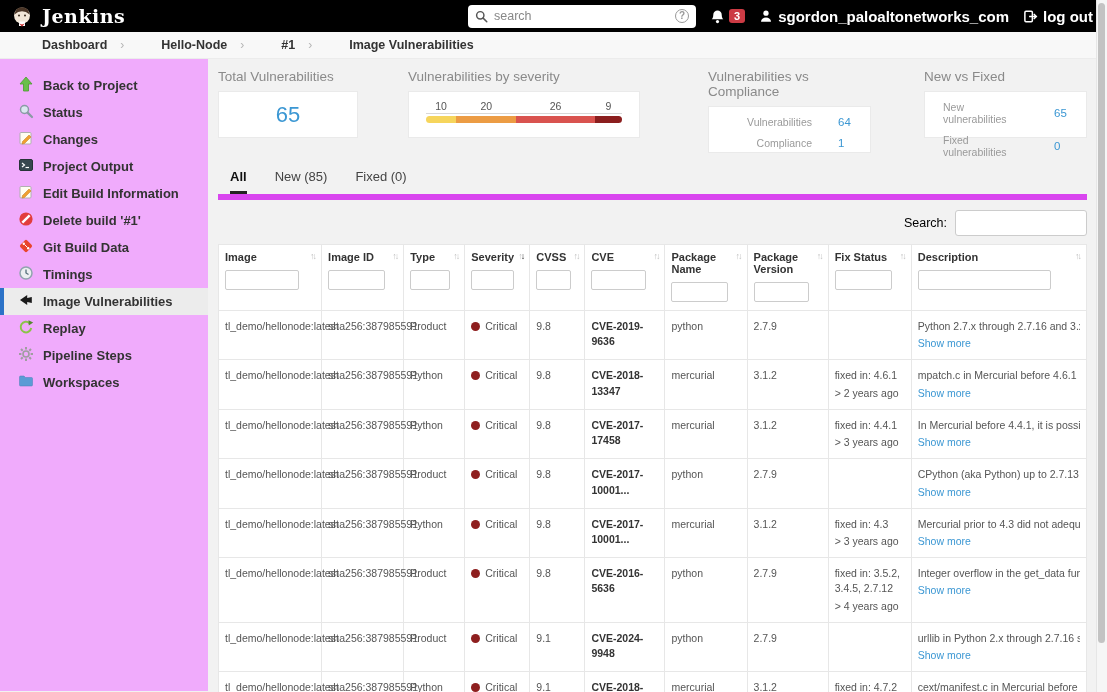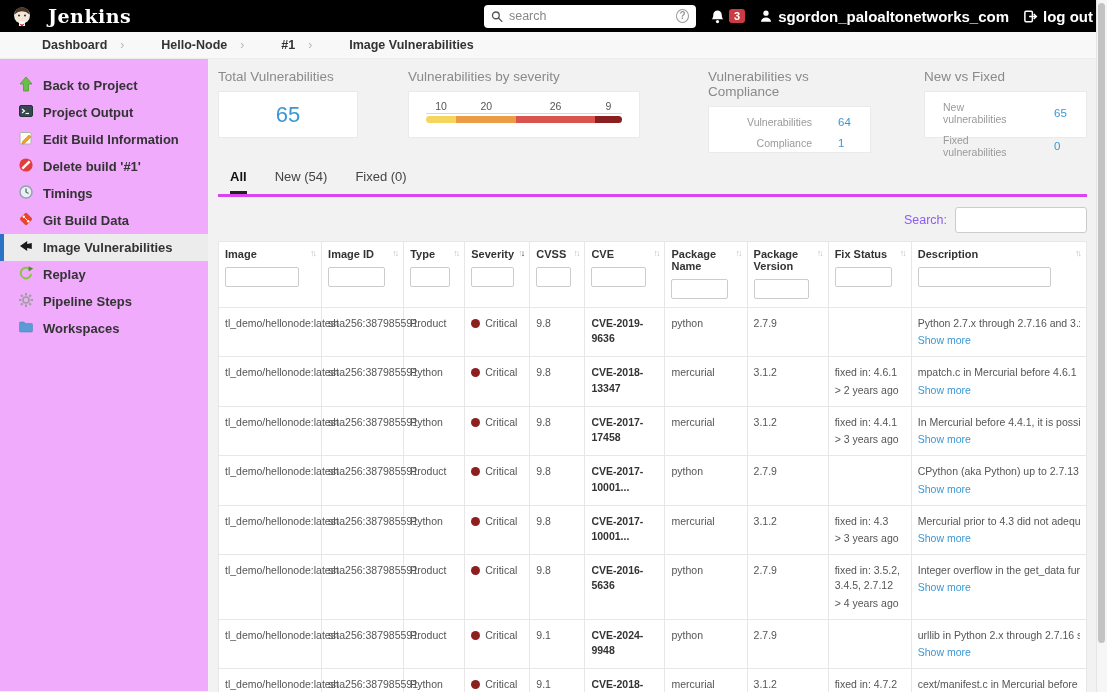--- a/index.html
+++ b/index.html
@@ -1,24 +1,24 @@
 <!DOCTYPE html>
 <html><head>
 <meta charset="utf-8">
 <style>
   * { margin:0; padding:0; box-sizing:border-box; }
   html,body { width:1107px; height:692px; overflow:hidden; font-family:"Liberation Sans", sans-serif; background:#f2f2f2; }
 
   
   .topbar { height:32px; background:#000; display:flex; align-items:center; padding:0 14px 0 10px; gap:10px; position:relative; z-index:5; }
-  .logo-wrap { display:flex; align-items:center; gap:14px; }
+  .logo-wrap { display:flex; align-items:center; gap:8px; }
   .logo-wrap svg { width:24px; height:24px; }
   .app-name { color:#fff; font-family:"DejaVu Serif", serif; font-weight:bold; font-size:19px; letter-spacing:.5px; }
   .topbar-right { margin-left:auto; display:flex; align-items:center; gap:14px; }
-  .searchbox { width:212px; height:23px; background:#fff; border-radius:4px; display:flex; align-items:center; padding:0 7px; gap:6px; }
+  .searchbox { width:228px; height:23px; background:#fff; border-radius:4px; display:flex; align-items:center; padding:0 7px; gap:6px; }
   .searchbox input { border:none; outline:none; flex:1; font-size:12.5px; color:#333; background:transparent; }
   .searchbox input::placeholder { color:#888; }
   .help-circ { width:14px; height:14px; border:1.4px solid #999; border-radius:50%; color:#999; font-size:10px; line-height:12px; text-align:center; font-weight:bold; }
   .bell-wrap { display:flex; align-items:center; gap:4px; }
   .badge { background:#cc3b44; color:#fff; font-size:11px; font-weight:bold; padding:1px 5px; border-radius:3px; }
   .user-wrap, .logout-wrap { display:flex; align-items:center; gap:5px; color:#fff; font-size:15px; font-weight:bold; }
 
   
   .breadcrumb { height:27px; background:#f8f8f8; border-bottom:1px solid #ececec; display:flex; align-items:center; padding-left:18px; gap:13px; font-size:12.5px; font-weight:bold; color:#333; }
   .crumb-sep { color:#b5b5b5; font-weight:normal; font-size:12px; }
@@ -46,27 +46,27 @@
   .sev-wrap { padding:8px 17px 0; }
   .sev-nums { display:flex; border-bottom:1px solid #d8d8d8; padding-bottom:1px; }
   .sev-nums span { font-size:10.5px; color:#555; text-align:center; }
   .sev-bar { display:flex; height:7px; margin-top:2px; border-radius:4px; overflow:hidden; }
   .kv-rows { padding:7px 16px 0; }
   .kv-row { display:flex; justify-content:flex-end; align-items:center; gap:26px; padding:2px 2px 7px; }
   .kv-label { color:#9a9a9a; font-size:10.5px; }
   .kv-val { color:#3b97d3; font-size:11.5px; min-width:14px; }
 
   
-  .tabbar { display:flex; gap:28px; margin-top:16px; padding-left:12px; border-bottom:3px solid #d946ef; }
+  .tabbar { display:flex; gap:28px; margin-top:16px; padding-left:12px; border-bottom:6px solid #d946ef; }
   .tab { font-size:13px; color:#444; padding-bottom:7px; cursor:pointer; border-bottom:3px solid transparent; }
   .tab.active { font-weight:bold; color:#111; border-bottom-color:#222; }
 
   
   .search-row { display:flex; justify-content:flex-end; align-items:center; gap:8px; margin:10px 0 8px; }
-  .search-row label { font-size:12.5px; color:#8b5cf6;margin-left:24px; }
+  .search-row label { font-size:12.5px; color:#000000;margin-left:24px; }
   .search-row input { width:132px; height:26px; border:1px solid #ccc; border-radius:3px; background:#fff; padding:0 6px; font-size:12px; outline:none; }
 
   
   table { width:100%; border-collapse:collapse; background:#fff; table-layout:fixed; }
   th, td { border:1px solid #e7e7e7; vertical-align:top; text-align:left; }
   th { padding:6px 6px 8px; }
   .th-top { display:flex; justify-content:space-between; align-items:flex-start; font-size:11px; color:#333; }
   .sort { font-size:9px; color:#c2c2c2; letter-spacing:-2px; white-space:nowrap; }
   .sort b { color:#222; font-weight:bold; }
   th input { width:82%; height:20px; border:1px solid #ccc; border-radius:2px; margin-top:7px; outline:none; font-size:10px; padding:0 4px; }
@@ -143,55 +143,69 @@
 
   <div class="sidebar" id="sidebar">
       <div class="side-item">
         <span class="side-icon"><svg viewBox="0 0 16 16">
             <path d="M8 1 L14 8 H10.5 V15 H5.5 V8 H2 Z" fill="#6abf4b" stroke="#4a9a2e" stroke-width=".8"></path>
           </svg></span>
         <span>Back to Project</span>
       </div>
       <div class="side-item">
         <span class="side-icon"><svg viewBox="0 0 16 16">
+            <circle cx="6.5" cy="6.5" r="4" fill="#dbe7f0" stroke="#8a9aa5" stroke-width="1.5"></circle>
+            <line x1="9.6" y1="9.6" x2="14" y2="14" stroke="#8a9aa5" stroke-width="2.2" stroke-linecap="round"></line>
+          </svg></span>
+        <span>Status</span>
+      </div>
+      <div class="side-item">
+        <span class="side-icon"><svg viewBox="0 0 16 16">
+            <rect x="2" y="2.5" width="11" height="11.5" rx="1" fill="#fffdf2" stroke="#b0b0b0"></rect>
+            <path d="M4.5 11.5 L11 5 L13 7 L6.5 13.5 L4 14 Z" fill="#f0a030" stroke="#c07820" stroke-width=".5"></path>
+          </svg></span>
+        <span>Changes</span>
+      </div>
+      <div class="side-item">
+        <span class="side-icon"><svg viewBox="0 0 16 16">
             <rect x="1.5" y="2.5" width="13" height="11" rx="1.5" fill="#37474f" stroke="#263238"></rect>
             <path d="M4 6 L6.5 8 L4 10" stroke="#fff" fill="none" stroke-width="1.2"></path>
             <line x1="7.5" y1="10.5" x2="11" y2="10.5" stroke="#fff" stroke-width="1.2"></line>
           </svg></span>
         <span>Project Output</span>
       </div>
       <div class="side-item">
         <span class="side-icon"><svg viewBox="0 0 16 16">
             <rect x="2" y="2.5" width="11" height="11.5" rx="1" fill="#fffdf2" stroke="#b0b0b0"></rect>
             <path d="M4.5 11.5 L11 5 L13 7 L6.5 13.5 L4 14 Z" fill="#f0a030" stroke="#c07820" stroke-width=".5"></path>
           </svg></span>
         <span>Edit Build Information</span>
       </div>
       <div class="side-item">
         <span class="side-icon"><svg viewBox="0 0 16 16">
             <circle cx="8" cy="8" r="6.6" fill="#e23d3d"></circle>
             <rect x="2.8" y="6.8" width="10.4" height="2.4" fill="#fff" transform="rotate(-45 8 8)"></rect>
           </svg></span>
         <span>Delete build '#1'</span>
-      </div>
-      <div class="side-item">
-        <span class="side-icon"><svg viewBox="0 0 16 16">
-            <circle cx="8" cy="8" r="6" fill="#eceff1" stroke="#90a4ae" stroke-width="1.5"></circle>
-            <path d="M8 4.5 V8 L10.5 9.5" stroke="#546e7a" stroke-width="1.3" fill="none"></path>
-          </svg></span>
-        <span>Timings</span>
       </div>
       <div class="side-item">
         <span class="side-icon"><svg viewBox="0 0 16 16">
             <rect x="3.2" y="3.2" width="9.6" height="9.6" rx="1.8" transform="rotate(45 8 8)" fill="#e8452c"></rect>
             <circle cx="5.8" cy="5.8" r="1.2" fill="#fff"></circle>
             <circle cx="10.2" cy="10.2" r="1.2" fill="#fff"></circle>
             <path d="M6.7 6.7 L9.3 9.3" stroke="#fff" stroke-width="1"></path>
           </svg></span>
         <span>Git Build Data</span>
+      </div>
+      <div class="side-item">
+        <span class="side-icon"><svg viewBox="0 0 16 16">
+            <circle cx="8" cy="8" r="6" fill="#eceff1" stroke="#90a4ae" stroke-width="1.5"></circle>
+            <path d="M8 4.5 V8 L10.5 9.5" stroke="#546e7a" stroke-width="1.3" fill="none"></path>
+          </svg></span>
+        <span>Timings</span>
       </div>
       <div class="side-item active">
         <span class="side-icon"><svg viewBox="0 0 16 16">
             <path d="M2 8 L9.2 3 V6.1 L13.8 5 V11 L9.2 9.9 V13 Z" fill="#1a1a1a"></path>
             <circle cx="12" cy="8" r="1.1" fill="#1a1a1a"></circle>
           </svg></span>
         <span>Image Vulnerabilities</span>
       </div>
       <div class="side-item">
         <span class="side-icon"><svg viewBox="0 0 16 16">
@@ -279,21 +293,21 @@
               <span class="kv-label">Fixed vulnerabilities</span>
               <span class="kv-val">0</span>
             </div>
           </div>
         </div>
       </div>
     </div>
 
     <div class="tabbar">
       <div class="tab active">All</div>
-      <div class="tab">New (54)</div>
+      <div class="tab">New (85)</div>
       <div class="tab">Fixed (0)</div>
     </div>
 
     <div class="search-row">
       <label>Search:</label>
       <input type="text" style="">
     </div>
 
     <table id="vuln-table">
         <colgroup>

